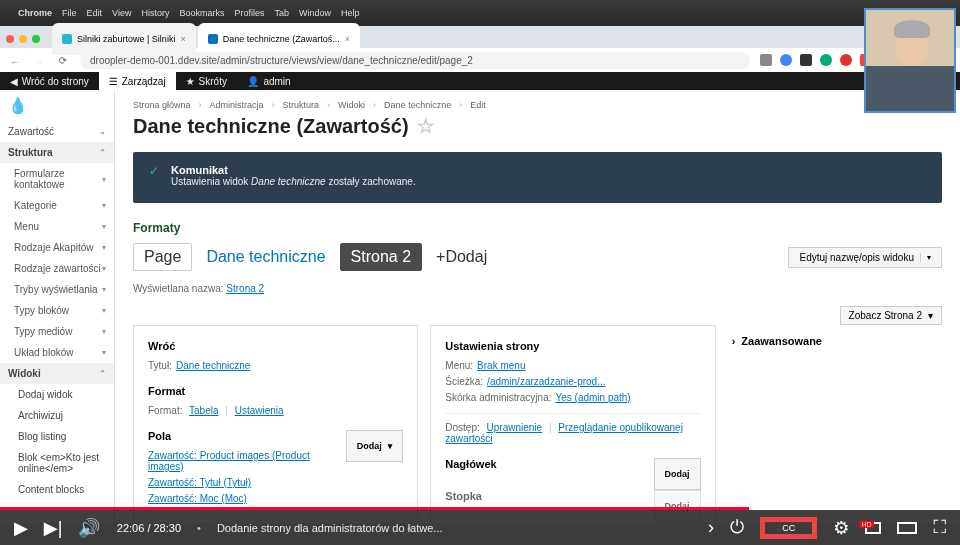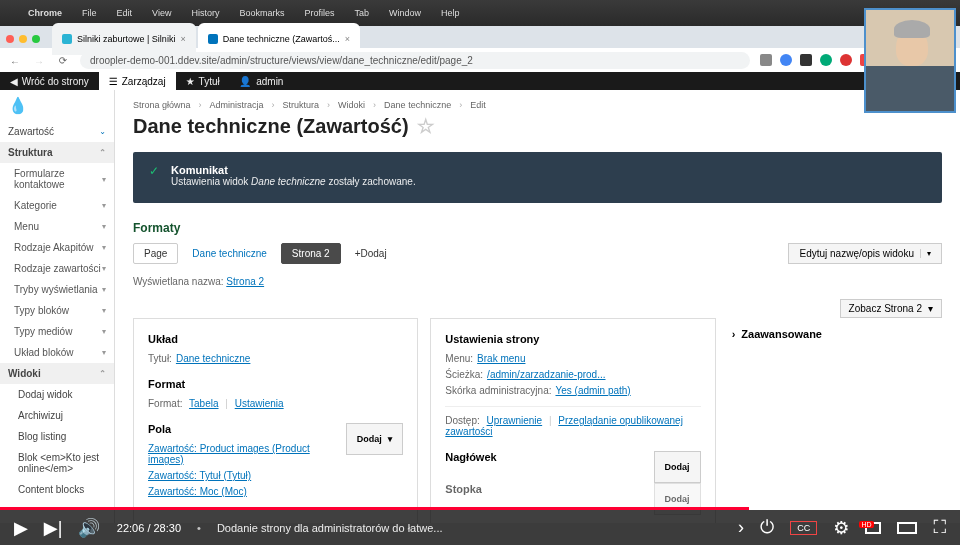--- a/index.html
+++ b/index.html
@@ -1,19 +1,19 @@
 <!DOCTYPE html>
 <html><head>
 <meta charset="utf-8">
 <style>
 * { margin: 0; padding: 0; box-sizing: border-box; font-family: -apple-system, BlinkMacSystemFont, "Segoe UI", sans-serif; }
 body { width: 960px; height: 545px; overflow: hidden; position: relative; background: #f0f0f0; font-size: 11px; }
 
 
-.macos-menubar { height: 26px; background: linear-gradient(#3a3a3a, #2a2a2a); color: #ddd; display: flex; align-items: center; padding: 0 8px; font-size: 9px; gap: 20px; }
+.macos-menubar { height: 26px; background: linear-gradient(#3a3a3a, #2a2a2a); color: #ddd; display: flex; align-items: center; padding: 0 8px; font-size: 9px; gap: 10px; }
 .macos-menubar .apple { font-size: 10px; }
 .macos-menubar .right { margin-left: auto; display: flex; gap: 8px; }
 .macos-menubar .right span { opacity: 0.8; }
 
 
 .browser { background: #dde3e9; height: 46px; }
 .tab-bar { height: 22px; display: flex; align-items: center; padding: 4px 6px 0; gap: 2px; }
 .traffic-lights { display: flex; gap: 5px; margin-right: 10px; }
 .traffic-lights span { width: 8px; height: 8px; border-radius: 50%; }
 .tl-red { background: #ff5f56; }
@@ -54,21 +54,21 @@
 .content-inner { padding: 0 18px; }
 
 .message-box { background: #2d3e4e; color: #fff; border-radius: 2px; padding: 12px 16px 16px; margin-bottom: 18px; display: flex; gap: 12px; }
 .message-box .check { color: #1cbf73; font-size: 12px; }
 .message-box .msg-title { font-weight: bold; font-size: 11px; }
 .message-box .msg-body { font-size: 10px; opacity: 0.9; }
 
 .section-title { font-size: 12px; font-weight: bold; color: #14532d; margin: 6px 0 8px; }
 
 .tabs-row { display: flex; gap: 4px; align-items: center; margin-bottom: 12px; }
-.vtab { border: 1px solid #ccc; padding: 4px 10px; font-size: 10px; border-radius: 2px; background: #fff; color: #333; }
+.vtab { border: 1px solid #ccc; padding: 4px 10px; font-size: 16px; border-radius: 2px; background: #fff; color: #333; }
 .vtab.link { color: #0073bb; border: none; background: transparent; }
 .vtab.active { background: #4a4a4a; color: #fff; border-color: #4a4a4a; }
 .vtab.add { border: none; background: transparent; color: #333; }
 .edit-name-btn { margin-left: auto; border: 1px solid #ccc; padding: 4px 10px; font-size: 10px; display: flex; align-items: center; gap: 6px; background: #f5f5f5; }
 .edit-name-btn .chev { font-size: 8px; border-left: 1px solid #ccc; padding-left: 6px; }
 
 .display-name { font-size: 10px; color: #666; margin-bottom: 12px; }
 .display-name a { color: #0073bb; text-decoration: underline; }
 .view-select { float: right; border: 1px solid #ccc; padding: 3px 8px; font-size: 10px; background: #f5f5f5; display: flex; align-items: center; gap: 6px; }
 
@@ -167,21 +167,21 @@
   <div class="item">
     <span>◀</span>
     <span>Wróć do strony</span>
   </div>
   <div class="item active">
     <span>☰</span>
     <span>Zarządzaj</span>
   </div>
   <div class="item">
     <span>★</span>
-    <span>Tytuł</span>
+    <span>Skróty</span>
   </div>
   <div class="item">
     <span>👤</span>
     <span>admin</span>
   </div>
 </div>
 
 <div class="main-wrap">
   <div class="sidebar">
     <div class="logo">💧</div>
@@ -301,21 +301,21 @@
           <a href="#">Strona 2</a>
         </div>
         <div class="view-select">
           <span>Zobacz Strona 2</span>
             <span class="chev">▾</span>
         </div>
       </div>
 
       <div class="panels">
         <div class="panel left">
-          <h4>Układ</h4>
+          <h4>Wróć</h4>
           <div class="row"><span class="lbl">Tytuł:</span><a href="#">Dane techniczne</a></div>
           <h4 style="margin-top:14px">Format</h4>
           <div class="row">
             <span class="lbl">Format:</span>
             <a href="#">Tabela</a>
             <span class="sep">|</span>
             <a href="#">Ustawienia</a>
           </div>
           <h4 style="margin-top:14px">
             <span>Pola</span>
@@ -373,19 +373,19 @@
 <div class="yt-controls">
   <span class="icon">▶</span>
   <span class="icon">▶|</span>
   <span class="icon">🔊</span>
   <span class="time">22:06 / 28:30</span>
   <span style="opacity:.7">•</span>
   <span class="title">Dodanie strony dla administratorów do łatwe...</span>
   <span class="icon">›</span>
   <div class="right-ctrls">
     <span class="icon">⏻</span>
-    <span class="icon" style="border:1px solid #ef4444;font-size:9px;padding:1px 6px">CC</span>
+    <span class="icon" style="border:5px solid #ef4444;font-size:9px;padding:1px 17px">CC</span>
     <span class="icon" style="position:relative">⚙<span class="hd-badge">HD</span></span>
     <span class="yt-box"></span>
     <span class="yt-box" style="width:20px"></span>
     <span class="icon">⛶</span>
   </div>
 </div>
 
 </body></html>

